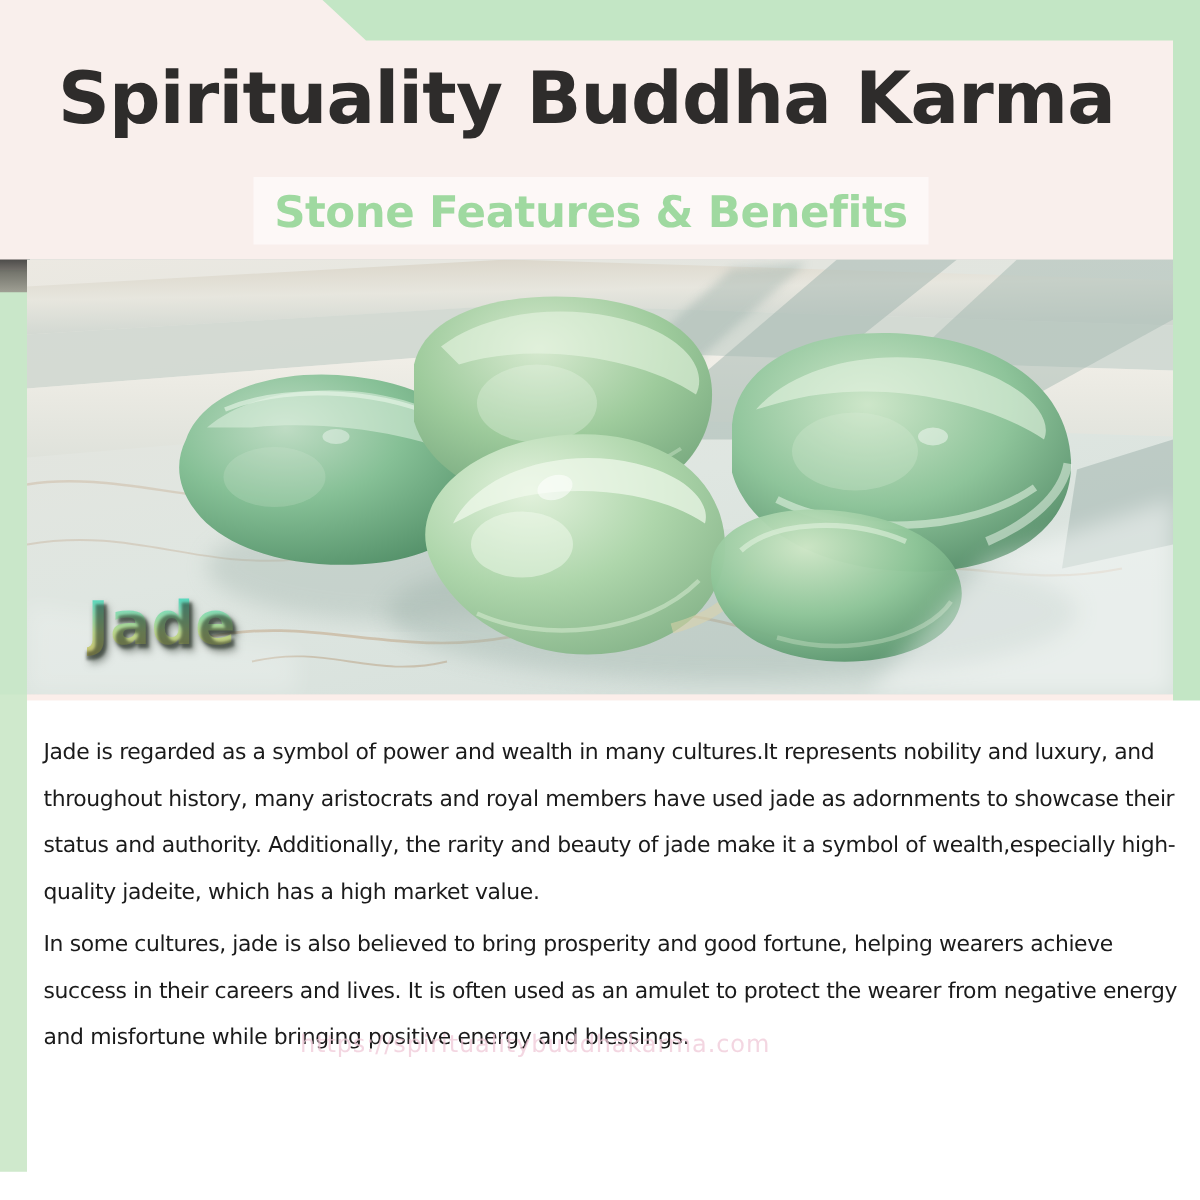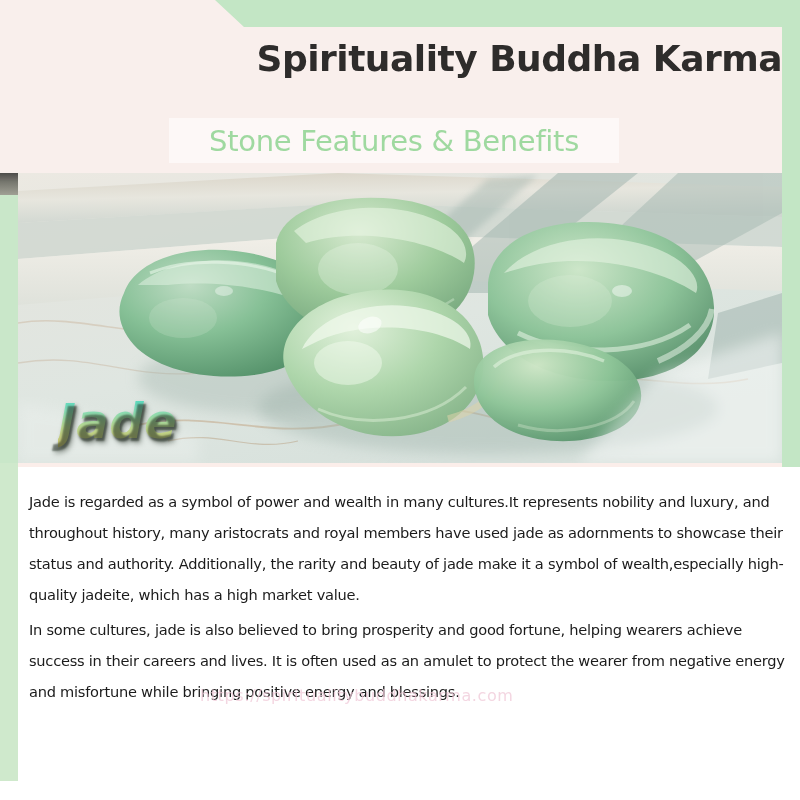--- a/index.html
+++ b/index.html
@@ -71,24 +71,24 @@
     height: 318px;
     background: #cfe9cc;
   }
 
   
   .main-title {
     position: absolute;
     left: 0;
     top: 38px;
     width: 782px;
-    text-align: right;
+    text-align: center;
     font-family: "DejaVu Sans", sans-serif;
     font-weight: 700;
-    font-size: 36px;
+    font-size: 48px;
     letter-spacing: -0.5px;
     color: #2e2c2b;
     white-space: nowrap;
   }
 
   .subtitle-band {
     position: absolute;
     left: 169px;
     top: 118px;
     width: 450px;
@@ -97,21 +97,21 @@
   }
   .subtitle-text {
     position: absolute;
     left: 169px;
     top: 119px;
     width: 450px;
     height: 45px;
     line-height: 45px;
     text-align: center;
     font-family: "DejaVu Sans", sans-serif;
-    font-weight: 400;
+    font-weight: 700;
     font-size: 29px;
     letter-spacing: -0.3px;
     color: #9fd9a0;
     white-space: nowrap;
   }
 
   
   .photo {
     position: absolute;
     left: 18px;
@@ -122,22 +122,21 @@
     background: #cfd8d2;
   }
   .photo svg { display: block; }
 
   .photo-caption {
     position: absolute;
     left: 58px;
     top: 393px;
     font-family: "DejaVu Sans", sans-serif;
     font-weight: 700;
-    font-style: italic;
-    font-size: 48px;
+    font-size: 40px;
     letter-spacing: 0.5px;
     background: linear-gradient(180deg, #34d5c0 0%, #7fdcba 28%, #bcd88e 62%, #cdbf6a 100%);
     -webkit-background-clip: text;
     background-clip: text;
     color: transparent;
     -webkit-text-fill-color: transparent;
     text-shadow: 2px 3px 2px rgba(30,40,30,.55);
     filter: drop-shadow(2px 3px 2px rgba(25,35,25,.5));
     text-align: center;
   }

